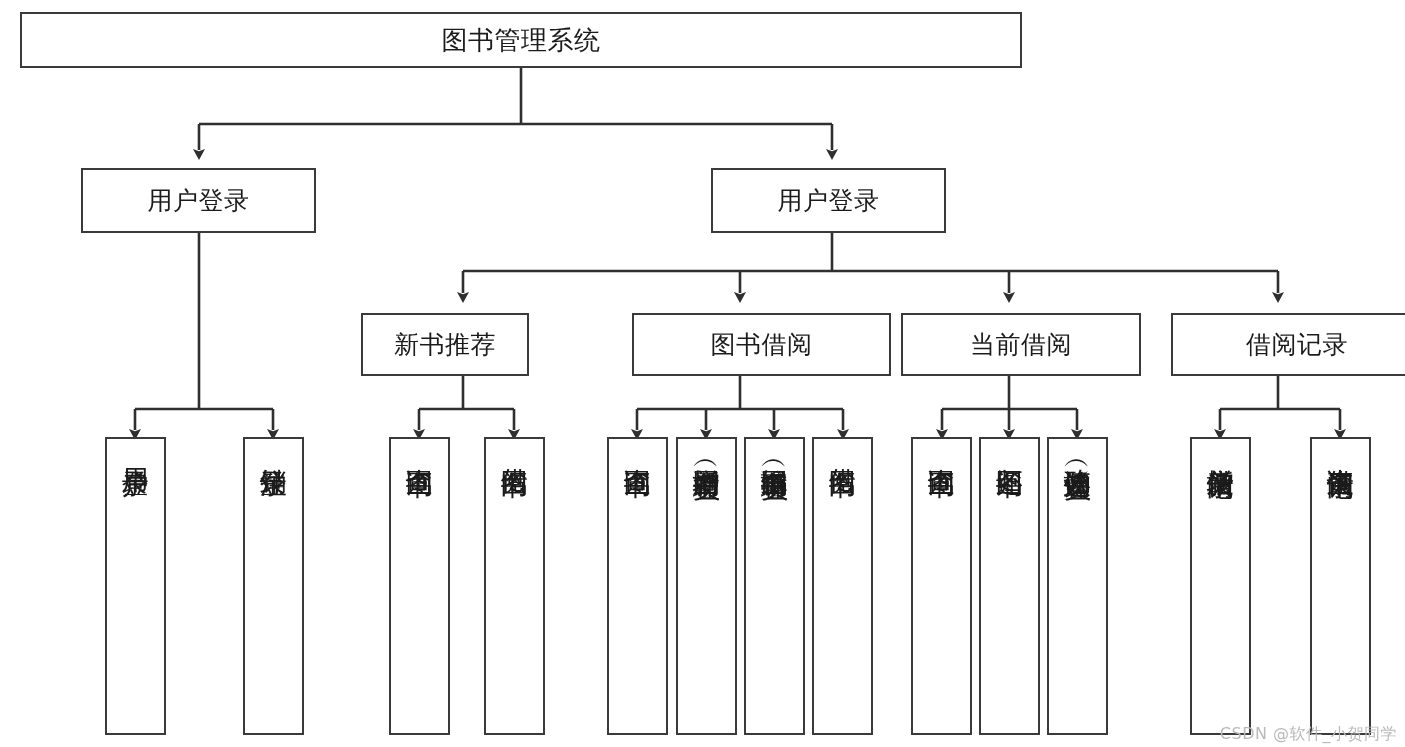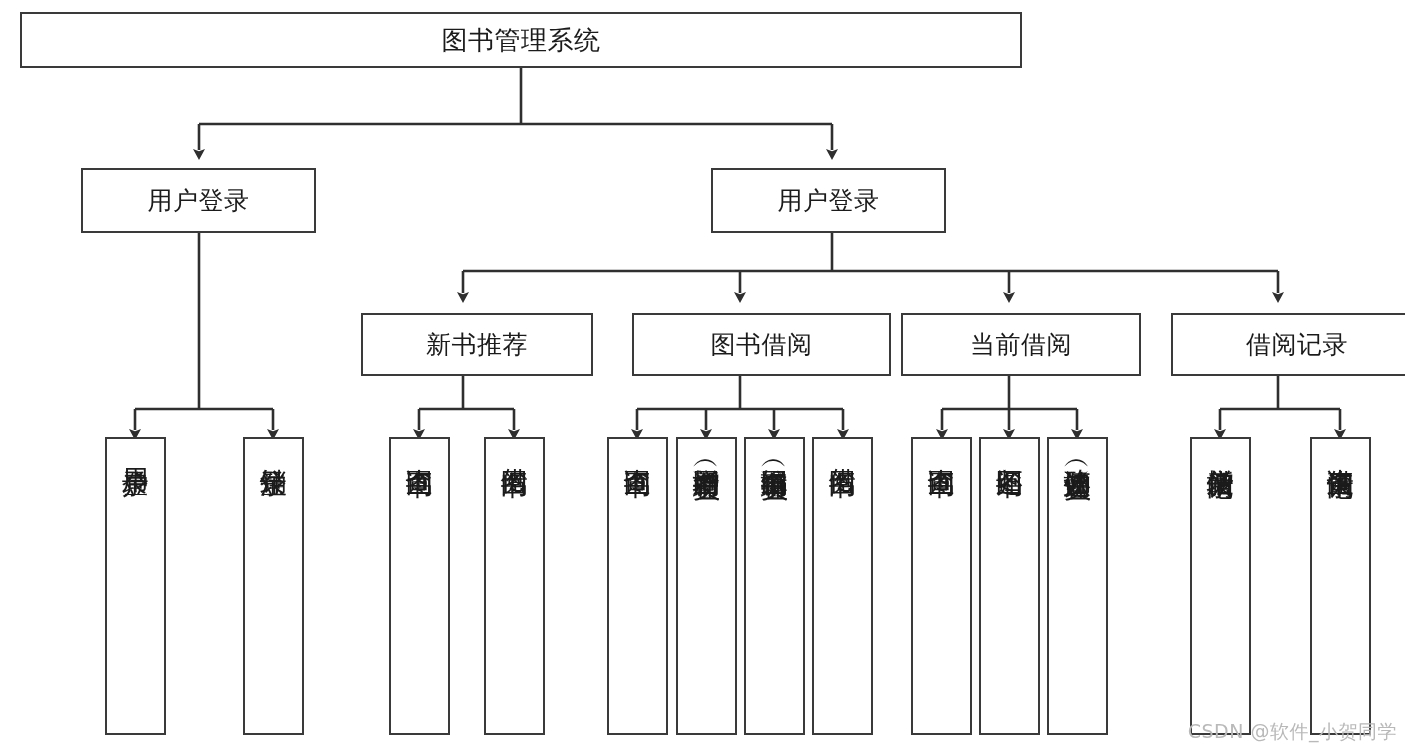--- a/index.html
+++ b/index.html
@@ -52,21 +52,21 @@
     font-size:27px;
     line-height:1.02;
     letter-spacing:1px;
     white-space:normal;
     max-height:284px;
   }
   .watermark{
     position:absolute;
     right:8px;
     bottom:2px;
-    font-size:19px;
+    font-size:16px;
     color:#b9b9b9;
     letter-spacing:0.5px;
     white-space:nowrap;
     font-family:"DejaVu Sans","Liberation Sans",sans-serif;
   }
 </style>
 </head>
 <body>
 
 <div id="stage">
@@ -125,21 +125,21 @@
     <span class="lbl">图书管理系统</span>
   </div>
 
   <div class="node horiz" style="left:81px; top:168px; width:235px; height:65px;">
     <span class="lbl">用户登录</span>
   </div>
   <div class="node horiz" style="left:711px; top:168px; width:235px; height:65px;">
     <span class="lbl">用户登录</span>
   </div>
 
-  <div class="node horiz" style="left:361px; top:313px; width:232px; height:63px;">
+  <div class="node horiz" style="left:361px; top:313px; width:168px; height:63px;">
     <span class="lbl">新书推荐</span>
   </div>
   <div class="node horiz" style="left:632px; top:313px; width:259px; height:63px;">
     <span class="lbl">图书借阅</span>
   </div>
   <div class="node horiz" style="left:901px; top:313px; width:240px; height:63px;">
     <span class="lbl">当前借阅</span>
   </div>
   <div class="node horiz" style="left:1171px; top:313px; width:252px; height:63px;">
     <span class="lbl">借阅记录</span>

